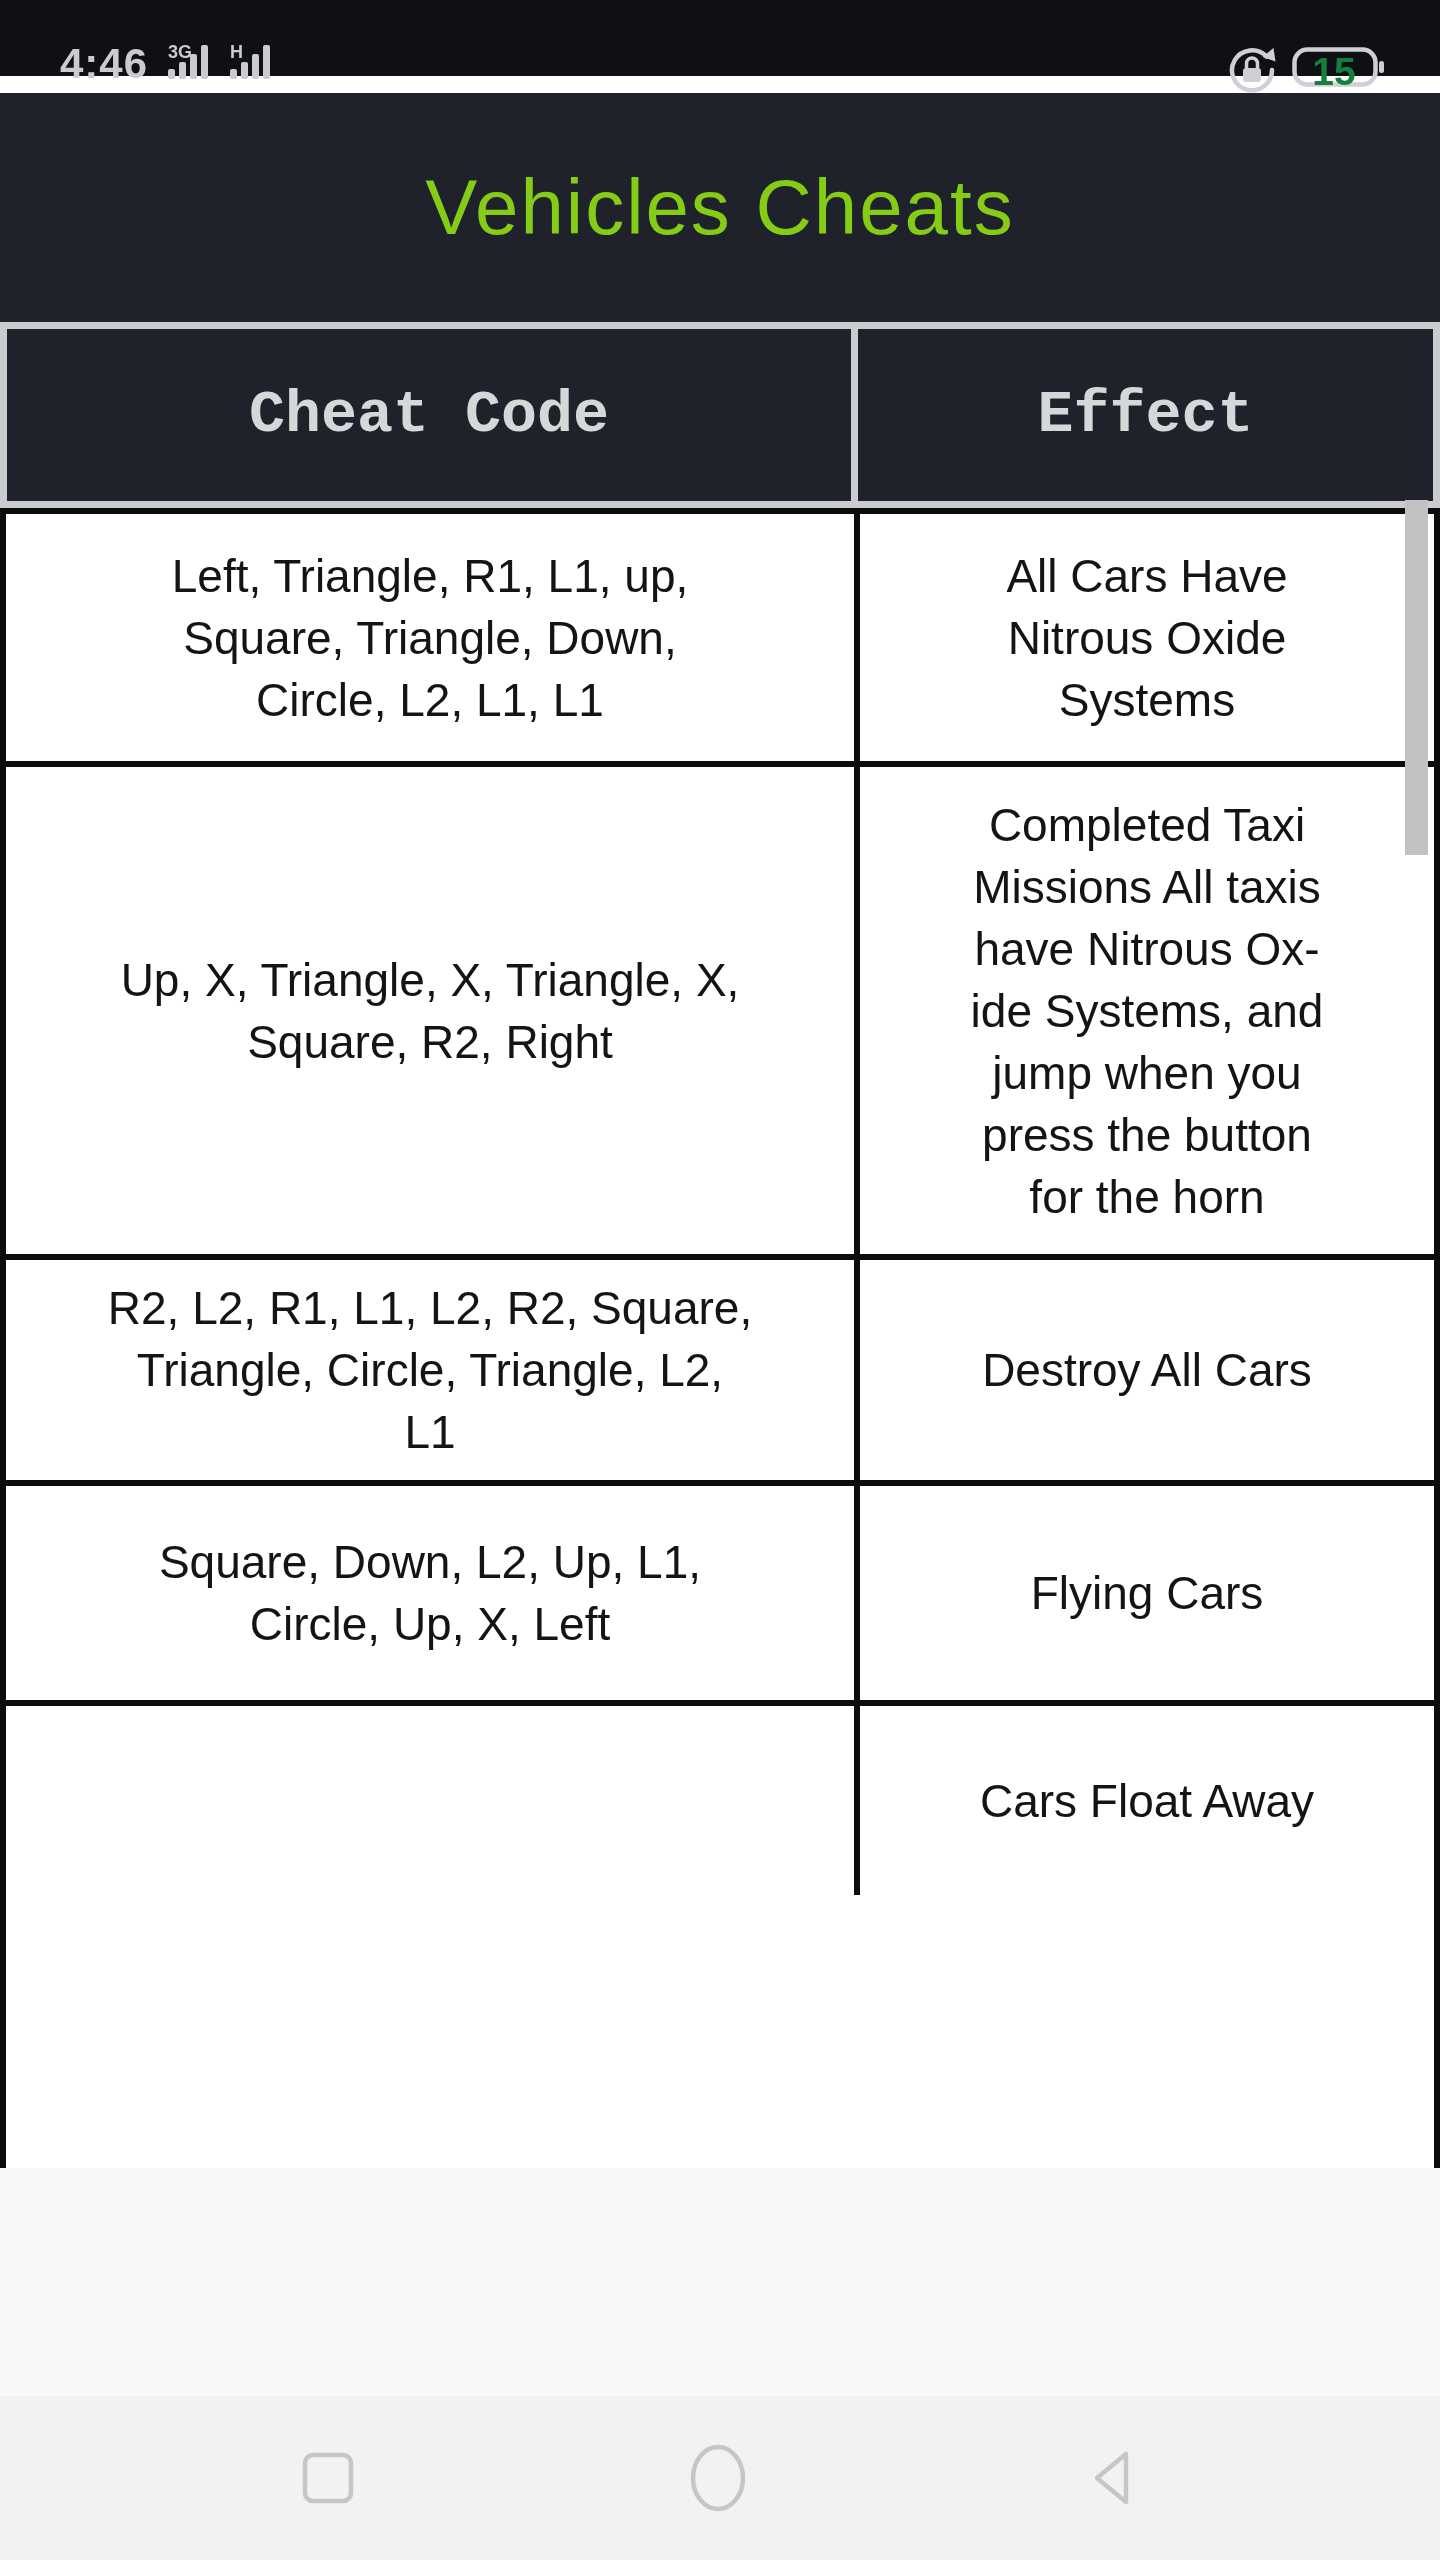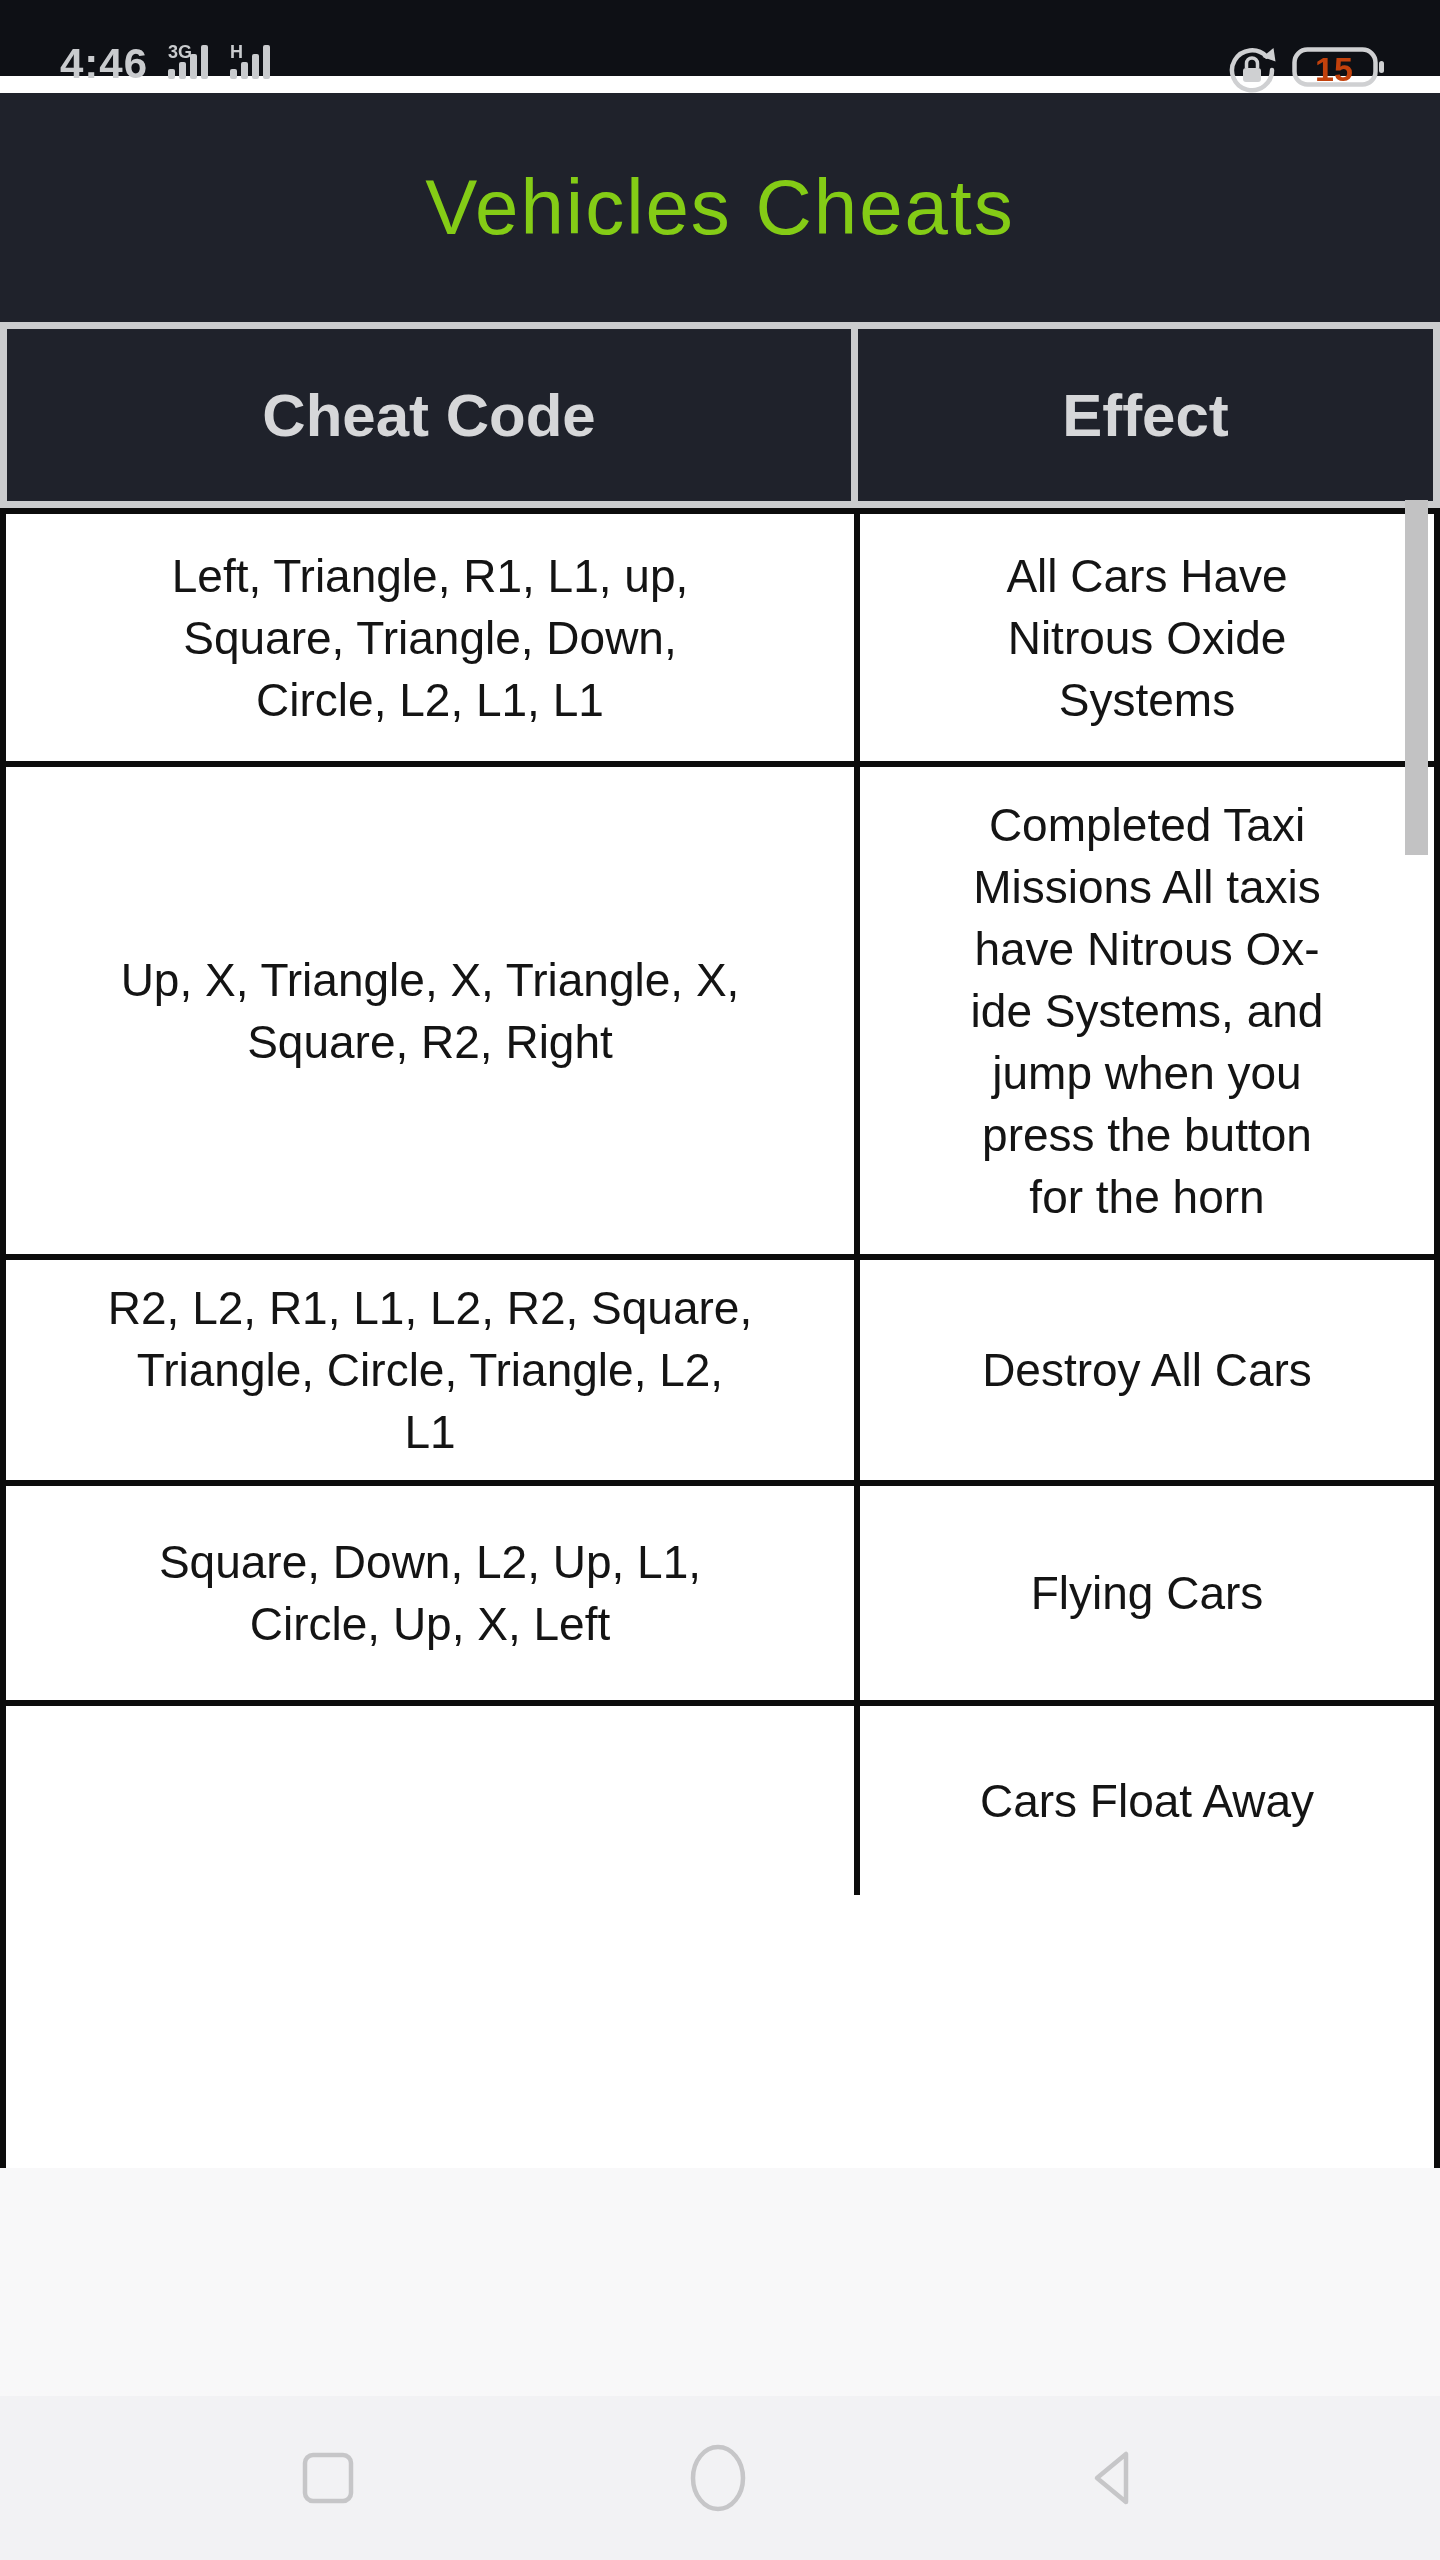--- a/index.html
+++ b/index.html
@@ -21,32 +21,32 @@
   .sig-label{
     position:absolute;left:0;top:-2px;font-size:18px;font-weight:700;color:#c9cbce;line-height:1;
   }
   .bars{position:absolute;left:0;bottom:0;display:flex;align-items:flex-end;gap:4px;height:34px;}
   .bar{width:7px;background:#c9cbce;border-radius:2px;}
   .b1{height:10px}.b2{height:17px}.b3{height:25px}.b4{height:34px}
   .lock-icon{position:absolute;right:162px;top:44px;}
   .battery{position:absolute;right:56px;top:47px;width:92px;height:40px;}
   .battery-num{
     position:absolute;left:0;top:3px;width:84px;text-align:center;
-    font-size:34px;font-weight:700;color:#c2410c;
+    font-size:39px;font-weight:700;color:#15803d;
   }
   
   .app-bar{
     position:absolute;left:0;top:93px;width:1440px;height:229px;background:#1f222b;
     display:flex;align-items:center;justify-content:center;
   }
   .app-title{font-size:78px;color:#84cc16;font-weight:400;letter-spacing:2px;}
   
   .thead{
     position:absolute;left:0;top:322px;width:1440px;height:186px;
-    box-sizing:border-box;border:7px solid #cbccce;display:flex;background:#1f222b;
+    box-sizing:border-box;border:7px solid #cbccce;display:flex;background:#1f222b;font-family:Liberation Mono, monospace;
   }
   .th{
     box-sizing:border-box;display:flex;align-items:center;justify-content:center;
     font-size:60px;font-weight:700;color:#d6d7d9;
   }
   .th-code{width:851px;border-right:7px solid #cbccce;}
   .th-effect{flex:1;border-radius:29px;}
   
   .tbody{
     position:absolute;left:0;top:508px;width:1440px;height:2300px;

